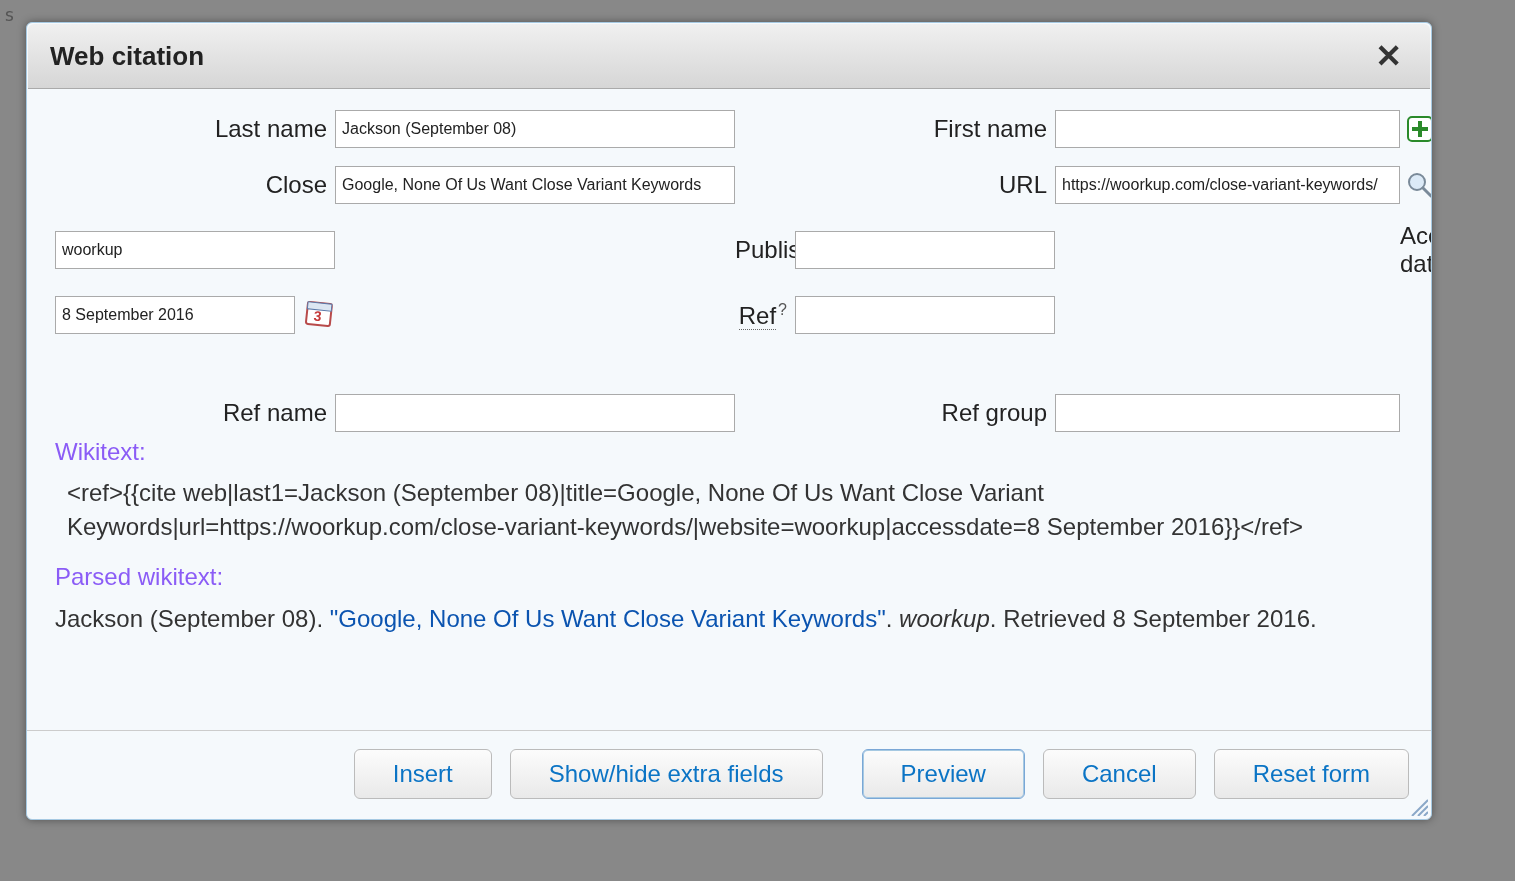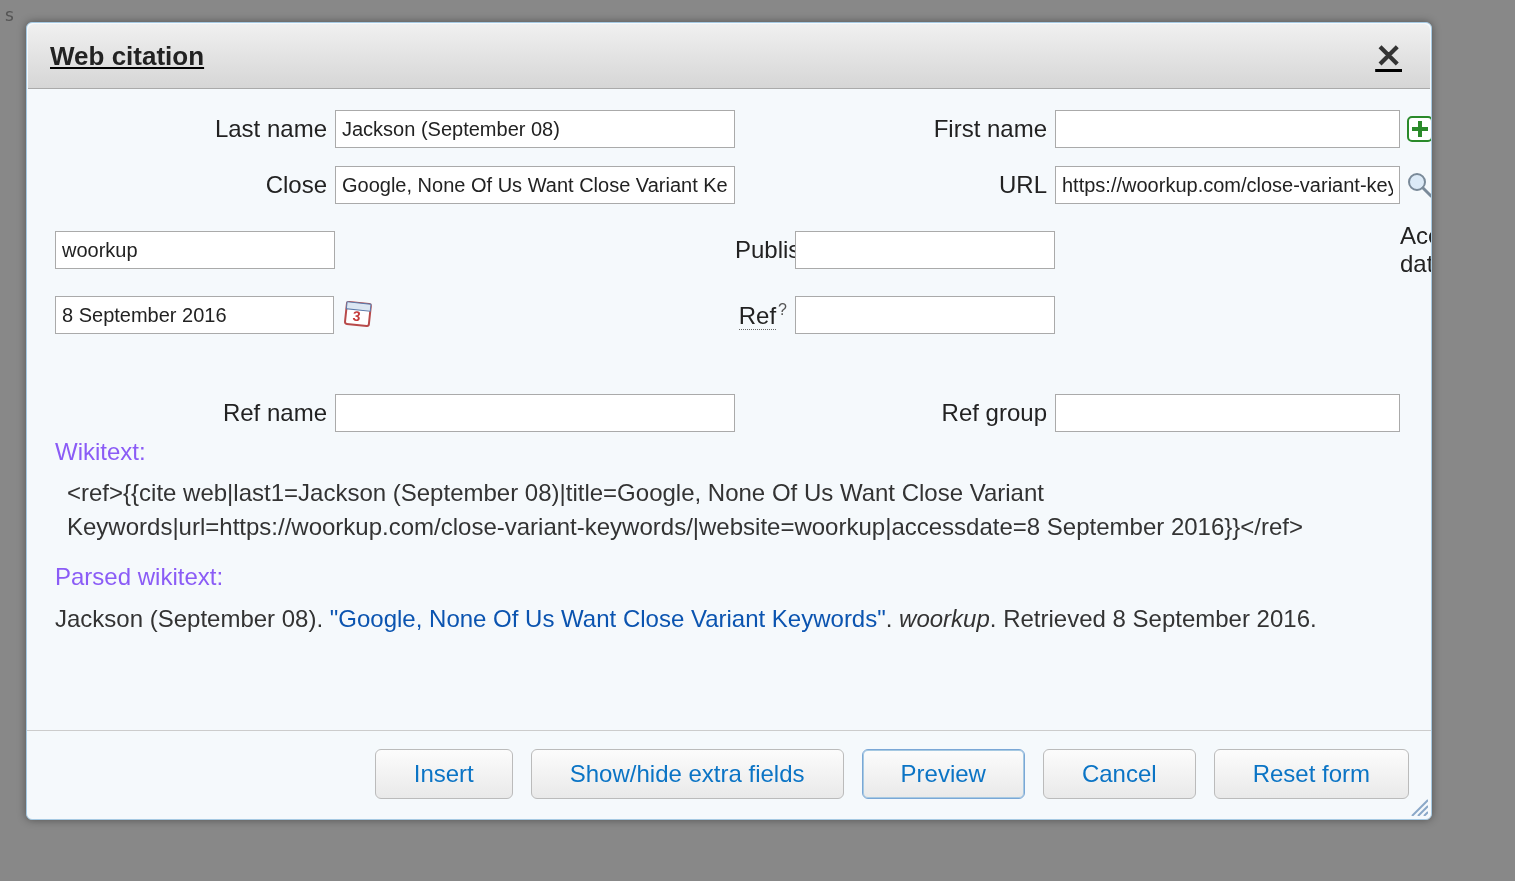--- a/index.html
+++ b/index.html
@@ -34,21 +34,20 @@
   }
   .titlebar {
     background: linear-gradient(to bottom, #f0f0f0, #d6d6d6);
     border-bottom: 1px solid #aaa;
     border-radius: 6px 6px 0 0;
     padding: 16px 22px;
     display: flex;
     align-items: center;
     justify-content: space-between;
     margin: 1px;
-    text-decoration: underline;
   }
   .titlebar .title {
     font-size: 26px;
     font-weight: bold;
     color: #222;
   }
   .titlebar .close {
     font-size: 32px;
     font-weight: bold;
     color: #333;
@@ -74,21 +73,21 @@
     color: #222;
     padding-right: 8px;
   }
   .lbl sup { font-size: 16px; color: #555; margin-left:2px;}
   .lbl .dotted { border-bottom: 1px dotted #666; }
   .inp {
     width: 100%;
     height: 38px;
     border: 1px solid #aaa;
     background: #fff;
-    font-size: 20px;
+    font-size: 16px;
     padding: 2px 6px;
     color: #222;
   }
   .col-gap { width: 60px; }
   .icon-cell { display:flex; align-items:center; justify-content:center; }
   .icon-cal-wrap { position: relative; display:flex; align-items:center; }
   .sect-label {
     font-size: 24px;
     color: #8b5cf6;
     margin: 6px 0 10px 0;
@@ -123,20 +122,21 @@
     border: 1px solid #bbb;
     border-radius: 6px;
     padding: 10px 38px;
     font-size: 24px;
     color: #0b74c5;
     cursor: pointer;
   }
   .btn.active {
     border: 1px solid #7aa7d6;
     box-shadow: 0 0 0 1px #a6c9e2 inset;
+    margin-left: 21px;
   }
   .resize-grip {
     position: absolute;
     right: 3px;
     bottom: 3px;
     width: 20px;
     height: 20px;
   }
   .resize-grip svg { display:block; }
 </style>

